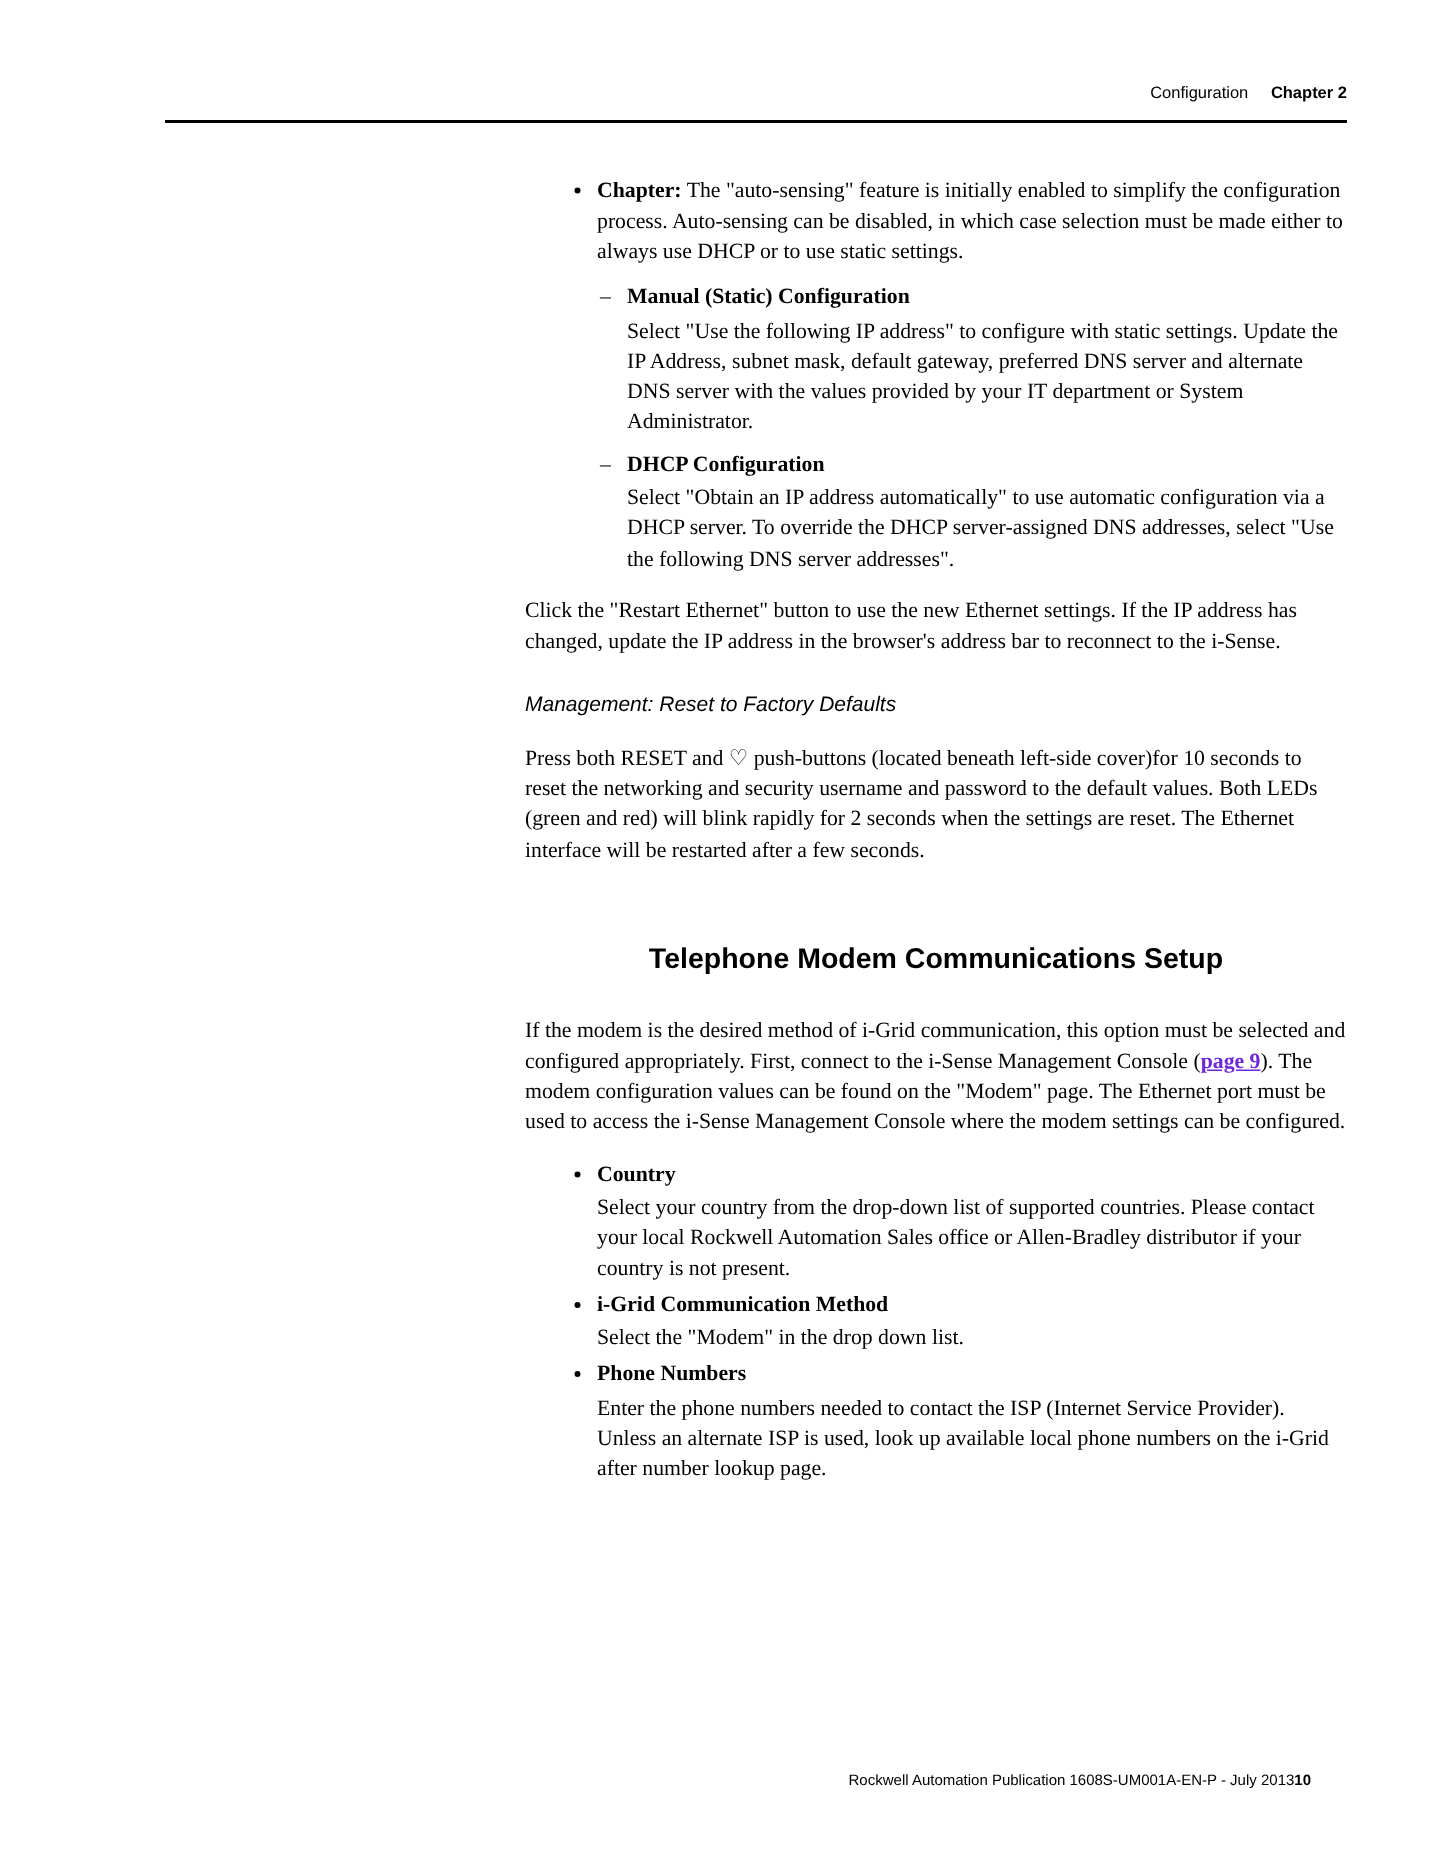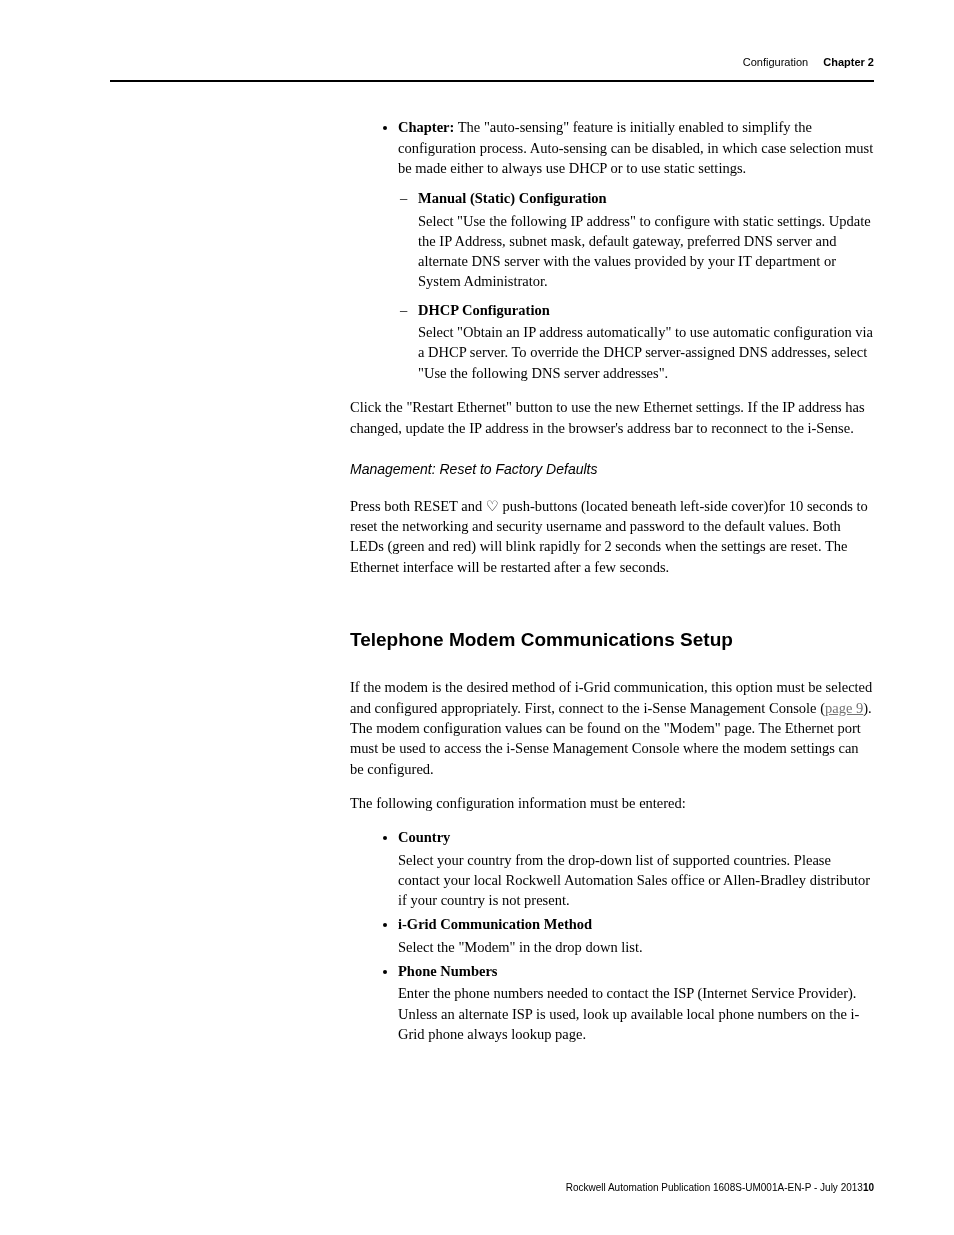--- a/index.html
+++ b/index.html
@@ -9,21 +9,21 @@
     font-size: 14.5px;
     line-height: 1.4;
     color: #000;
     background: #fff;
   }
   .page {
     width: 954px;
     height: 1235px;
     position: relative;
     box-sizing: border-box;
-    padding: 55px 80px 40px 110px;
+    padding: 55px 56px 40px 110px;
   }
   .header {
     text-align: right;
     font-size: 11px;
     font-family: Arial, sans-serif;
     padding-bottom: 10px;
     border-bottom: 2px solid #000;
     margin-bottom: 35px;
   }
   .header .chapter-label {
@@ -65,24 +65,26 @@
     margin-bottom: 16px;
     font-stretch: condensed;
   }
   .section-heading {
     font-family: Arial, sans-serif;
     font-weight: bold;
     font-size: 19px;
     margin-top: 50px;
     margin-bottom: 24px;
     font-stretch: condensed;
+    text-align: center;
   }
   .link {
-    color: #737373;
+    color: #6d28d9;
     text-decoration: underline;
+    font-weight: bold;
   }
   .footer {
     position: absolute;
     bottom: 40px;
     left: 110px;
     right: 80px;
     font-family: Arial, sans-serif;
     font-size: 10px;
     display: flex;
     justify-content: flex-end;
@@ -125,34 +127,33 @@
 
     <div class="para">Press both RESET and ♡ push-buttons (located beneath left-side cover)for 10 seconds to reset the networking and security username and password to the default values. Both LEDs (green and red) will blink rapidly for 2 seconds when the settings are reset. The Ethernet interface will be restarted after a few seconds.</div>
 
     <div class="section-heading">Telephone Modem Communications Setup</div>
 
     <div class="para">
       <span>If the modem is the desired method of i-Grid communication, this option must be selected and configured appropriately. First, connect to the i-Sense Management Console (</span><span class="link">page 9</span><span>). The modem configuration values can be found on the "Modem" page. The Ethernet port must be used to access the i-Sense Management Console where the modem settings can be configured.</span>
     </div>
 
 
-    <div class="para">The following configuration information must be entered:</div>
 
     <ul class="top-list">
       <li>
         <span class="bold">Country</span>
         <div class="nested-para">Select your country from the drop-down list of supported countries. Please contact your local Rockwell Automation Sales office or Allen-Bradley distributor if your country is not present.</div>
       </li>
       <li>
         <span class="bold">i-Grid Communication Method</span>
         <div class="nested-para">Select the "Modem" in the drop down list.</div>
       </li>
       <li>
         <span class="bold">Phone Numbers</span>
-        <div class="nested-para">Enter the phone numbers needed to contact the ISP (Internet Service Provider). Unless an alternate ISP is used, look up available local phone numbers on the i-Grid phone always lookup page.</div>
+        <div class="nested-para">Enter the phone numbers needed to contact the ISP (Internet Service Provider). Unless an alternate ISP is used, look up available local phone numbers on the i-Grid after number lookup page.</div>
       </li>
     </ul>
 
   </div>
 
   <div class="footer">
     <span>Rockwell Automation Publication 1608S-UM001A-EN-P - July 2013</span>
     <span class="pnum">10</span>
   </div>
 

